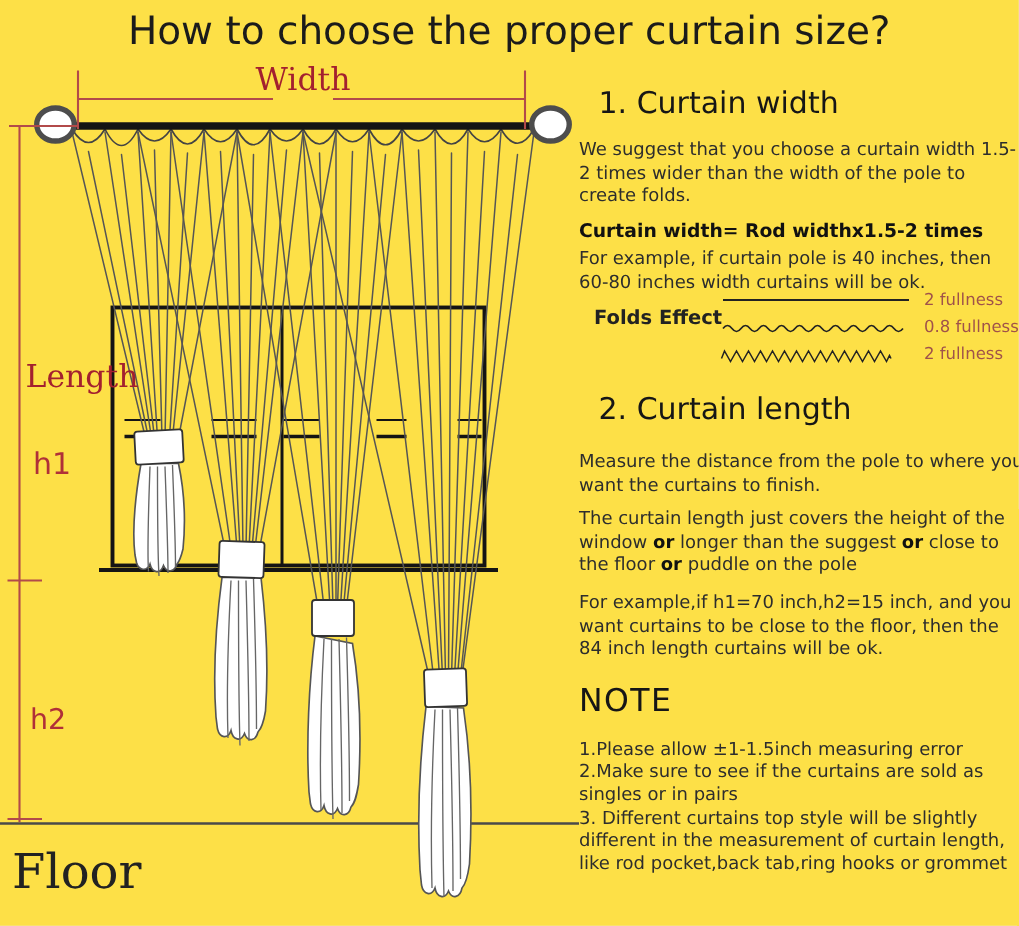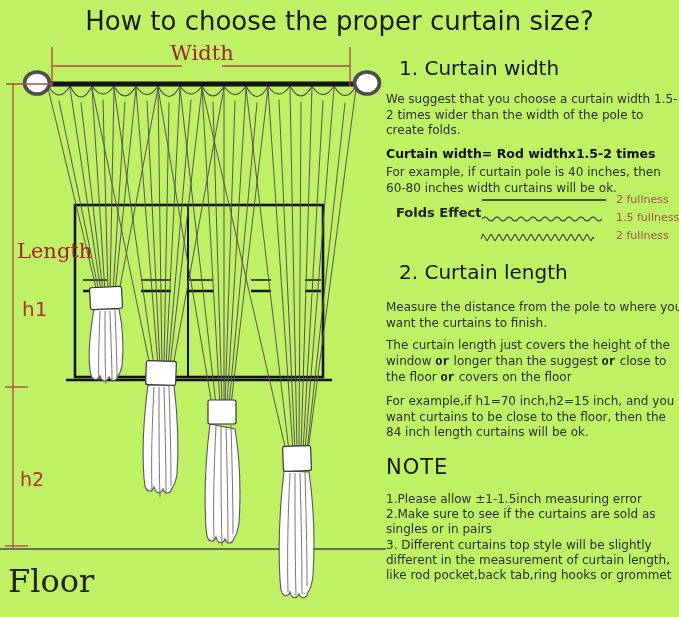--- a/index.html
+++ b/index.html
@@ -1,32 +1,32 @@
 <!DOCTYPE html>
 <html><head>
 <meta charset="utf-8">
 <style>
   html,body{margin:0;padding:0;}
   body{background:#e9e9e9;}
   #page{
     position:relative;width:679px;height:617px;margin:0 auto;
-    background:#bef264;overflow:hidden;
+    background:#fde047;overflow:hidden;
     font-family:"DejaVu Sans",sans-serif;color:#2d2d2d;
   }
   .title{
     position:absolute;top:6px;left:0;width:679px;text-align:center;
     font-size:26px;color:#1b1b1b;letter-spacing:0px;
   }
   
   #col{position:absolute;left:386px;top:0;width:293px;height:549px;}
   #col .abs{position:absolute;left:0;width:298px;}
   .h2{font-size:20px;color:#161616;padding-left:13px;}
   .body{font-size:12px;line-height:15.6px;color:#2d2d2d;}
   .formula{font-size:12.5px;font-weight:bold;color:#111;}
-  .b{font-weight:bold;color:#111;font-family:Liberation Mono, monospace;}
+  .b{font-weight:bold;color:#111;}
   
   .folds{position:absolute;left:0;top:190px;width:298px;height:58px;}
   .folds-label{position:absolute;left:10px;top:15px;font-size:13px;color:#222;font-weight:bold;}
   .fold-row{position:absolute;left:94px;width:204px;height:16px;}
   .fold-line{position:absolute;left:0;top:0;width:128px;height:16px;}
   .fold-cap{position:absolute;left:136px;top:1px;font-size:11px;}
   
   .note-h{font-size:21px;color:#161616;letter-spacing:1px;}
   .notes div{font-size:12px;line-height:15.2px;color:#2d2d2d;}
   
@@ -142,36 +142,36 @@
         <svg class="fold-line" viewBox="0 0 128 16">
           <line x1="2" y1="8" x2="126" y2="8" stroke="#222" stroke-width="1.4"></line>
         </svg>
         <span class="fold-cap" style="color:#a0524a">2 fullness</span>
       </div>
 
       <div class="fold-row" style="top:20px">
         <svg class="fold-line" viewBox="0 0 128 16">
           <path d="M2,9 q3,-4 6,0 t6,0 t6,0 t6,0 t6,0 t6,0 t6,0 t6,0 t6,0 t6,0 t6,0 t6,0 t6,0 t6,0 t6,0 t6,0 t6,0 t6,0 t6,0 t6,0" fill="none" stroke="#222" stroke-width="1.1"></path>
         </svg>
-        <span class="fold-cap" style="color:#a0524a">1.5 fullness</span>
+        <span class="fold-cap" style="color:#a0524a">0.8 fullness</span>
       </div>
 
       <div class="fold-row" style="top:38px">
         <svg class="fold-line" viewBox="0 0 128 16">
           <path d="M1,11 l2,-5 l4,7 l4,-7 l4,7 l4,-7 l4,7 l4,-7 l4,7 l4,-7 l4,7 l4,-7 l4,7 l4,-7 l4,7 l4,-7 l4,7 l4,-7 l4,7 l4,-7 l4,7 l4,-7 l4,7 l4,-7 l4,7 l4,-7 l4,7 l4,-7 l4,7 l2,-4 l1,2" fill="none" stroke="#222" stroke-width="1"></path>
         </svg>
         <span class="fold-cap" style="color:#a0524a">2 fullness</span>
       </div>
     </div>
 
     <div class="abs h2" style="top:260px">2. Curtain length</div>
 
     <div class="abs body" style="top:300px">Measure the distance from the pole to where you want the curtains to finish.</div>
 
-    <div class="abs body" style="top:338px"><span>The curtain length just covers the height of the window </span><span class="b">or</span><span> longer than the suggest </span><span class="b">or</span><span> close to the floor </span><span class="b">or</span><span> covers on the floor</span></div>
+    <div class="abs body" style="top:338px"><span>The curtain length just covers the height of the window </span><span class="b">or</span><span> longer than the suggest </span><span class="b">or</span><span> close to the floor </span><span class="b">or</span><span> puddle on the pole</span></div>
 
     <div class="abs body" style="top:394px">For example,if h1=70 inch,h2=15 inch, and you want curtains to be close to the floor, then the 84 inch length curtains will be ok.</div>
 
     <div class="abs note-h" style="top:455px">NOTE</div>
 
     <div class="abs notes" style="top:492px">
       <div>1.Please allow ±1-1.5inch measuring error</div>
       <div>2.Make sure to see if the curtains are sold as singles or in pairs</div>
       <div>3. Different curtains top style will be slightly different in the measurement of curtain length, like rod pocket,back tab,ring hooks or grommet</div>
     </div>

